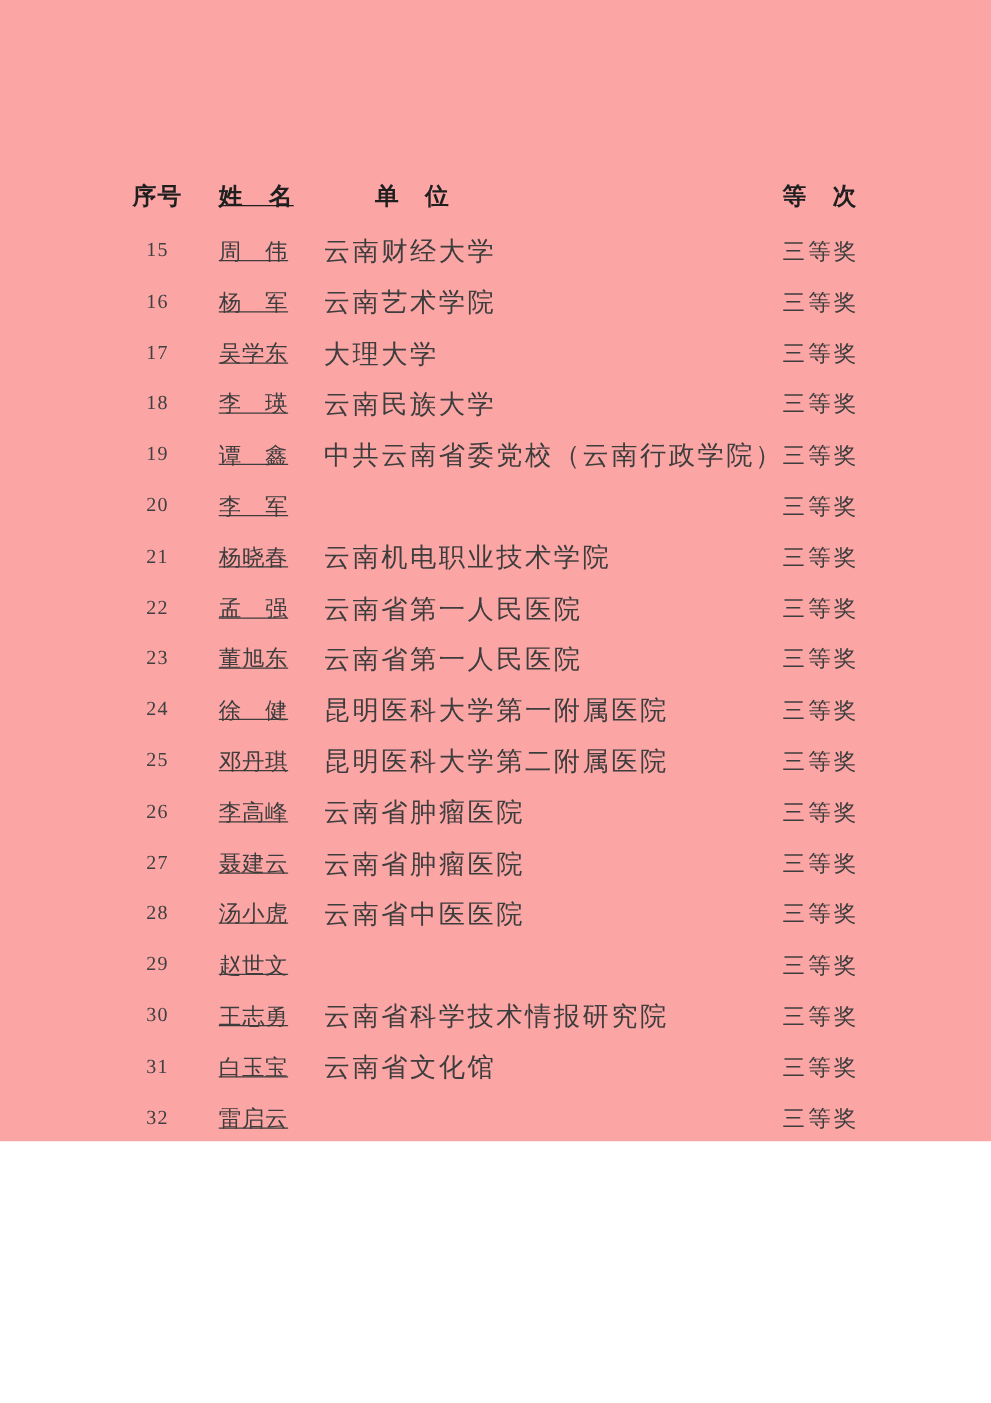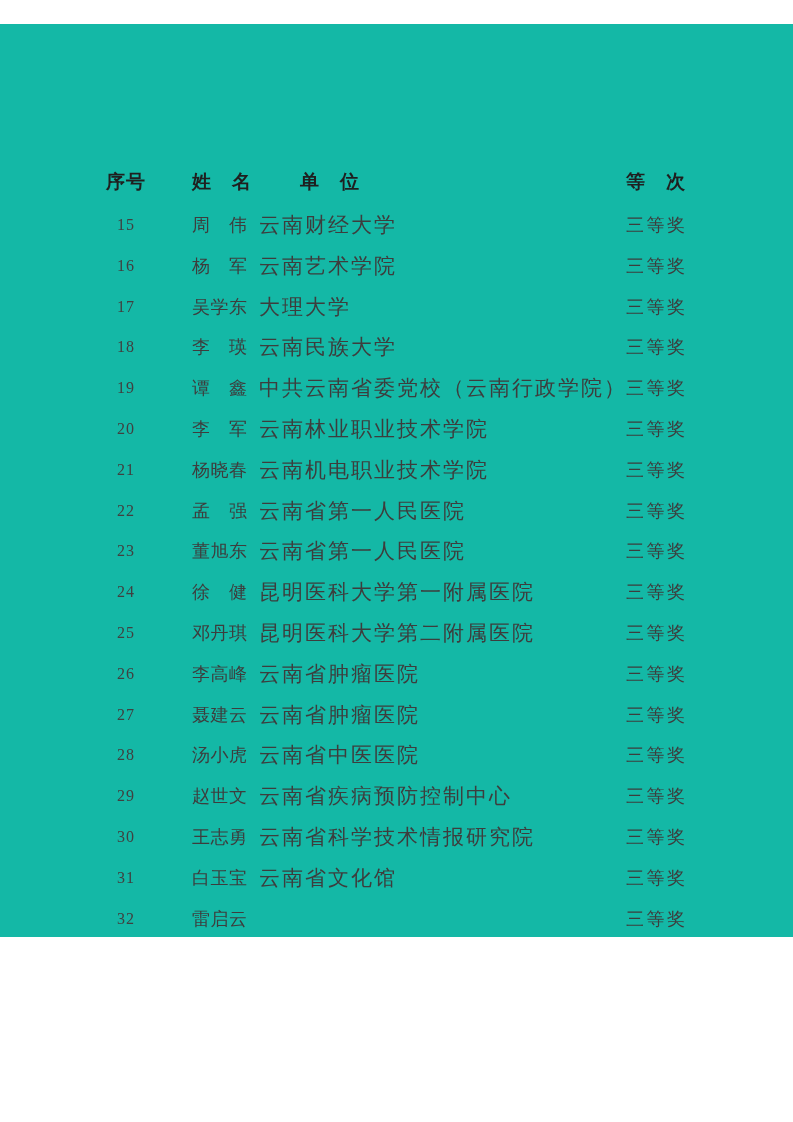--- a/index.html
+++ b/index.html
@@ -4,24 +4,23 @@
 <style>
   * { margin: 0; padding: 0; box-sizing: border-box; }
   html, body { background: #ffffff; }
   body {
     width: 793px; height: 1122px;
     font-family: "Liberation Serif", "DejaVu Serif", serif;
   }
   .page {
     position: relative;
     width: 793px; height: 913px;
-    background: #14b8a6;
+    background: #fca5a5;
     overflow: hidden;
     color: #3d3d3d;
-    margin-top: 24px;
   }
   .doc-table {
     position: absolute;
     top: 147px; left: 0; right: 0;
   }
   .row {
     position: relative;
     height: 40.8px;
   }
   .row.header-row { height: 43px; }
@@ -32,23 +31,24 @@
     line-height: 22px;
   }
   .c.num {
     left: 105px; width: 42px;
     text-align: center;
     font-size: 16px;
     letter-spacing: 1px;
     color: #404040;
   }
   .c.name {
-    left: 192px; width: 58px;
+    left: 175px; width: 58px;
     font-size: 18px;
     letter-spacing: 0.5px;
+    text-decoration: underline;
   }
   .c.org {
     left: 259px;
     font-size: 21px;
     letter-spacing: 2px;
   }
   .c.award {
     left: 626px;
     font-size: 18px;
     letter-spacing: 2.5px;
@@ -112,21 +112,20 @@
         <div class="row">
           <span class="c num">19</span>
           <span class="c name">谭　鑫</span>
           <span class="c org">中共云南省委党校（云南行政学院）</span>
           <span class="c award">三等奖</span>
         </div>
 
         <div class="row">
           <span class="c num">20</span>
           <span class="c name">李　军</span>
-          <span class="c org">云南林业职业技术学院</span>
           <span class="c award">三等奖</span>
         </div>
 
         <div class="row">
           <span class="c num">21</span>
           <span class="c name">杨晓春</span>
           <span class="c org">云南机电职业技术学院</span>
           <span class="c award">三等奖</span>
         </div>
 
@@ -175,21 +174,20 @@
         <div class="row">
           <span class="c num">28</span>
           <span class="c name">汤小虎</span>
           <span class="c org">云南省中医医院</span>
           <span class="c award">三等奖</span>
         </div>
 
         <div class="row">
           <span class="c num">29</span>
           <span class="c name">赵世文</span>
-          <span class="c org">云南省疾病预防控制中心</span>
           <span class="c award">三等奖</span>
         </div>
 
         <div class="row">
           <span class="c num">30</span>
           <span class="c name">王志勇</span>
           <span class="c org">云南省科学技术情报研究院</span>
           <span class="c award">三等奖</span>
         </div>
 

